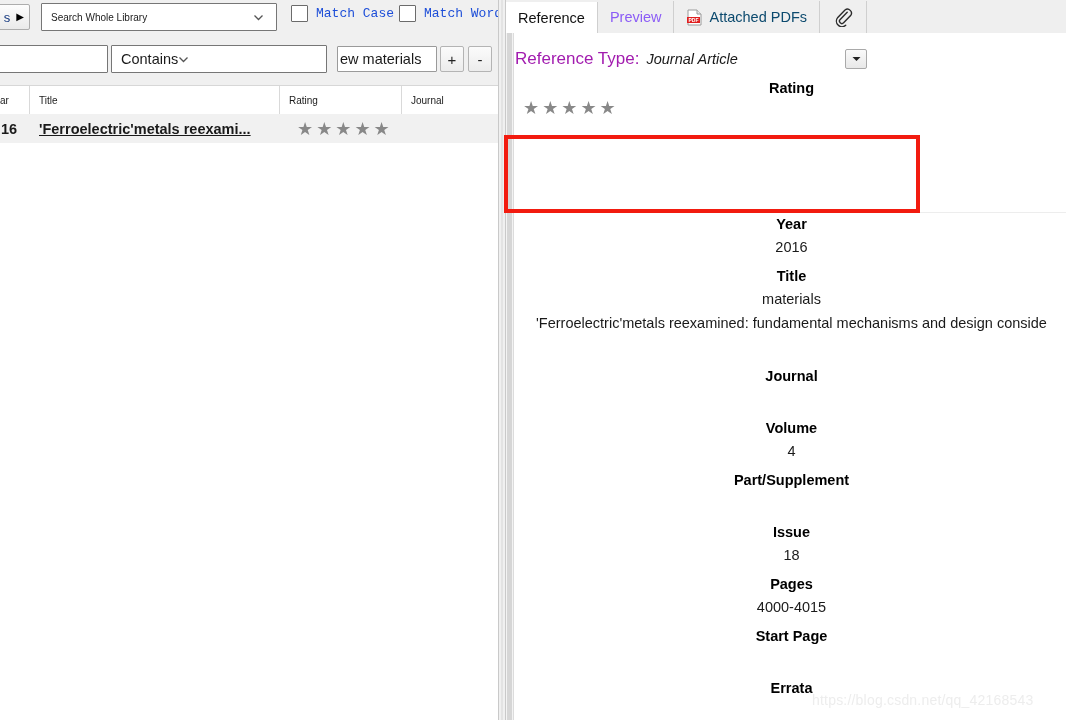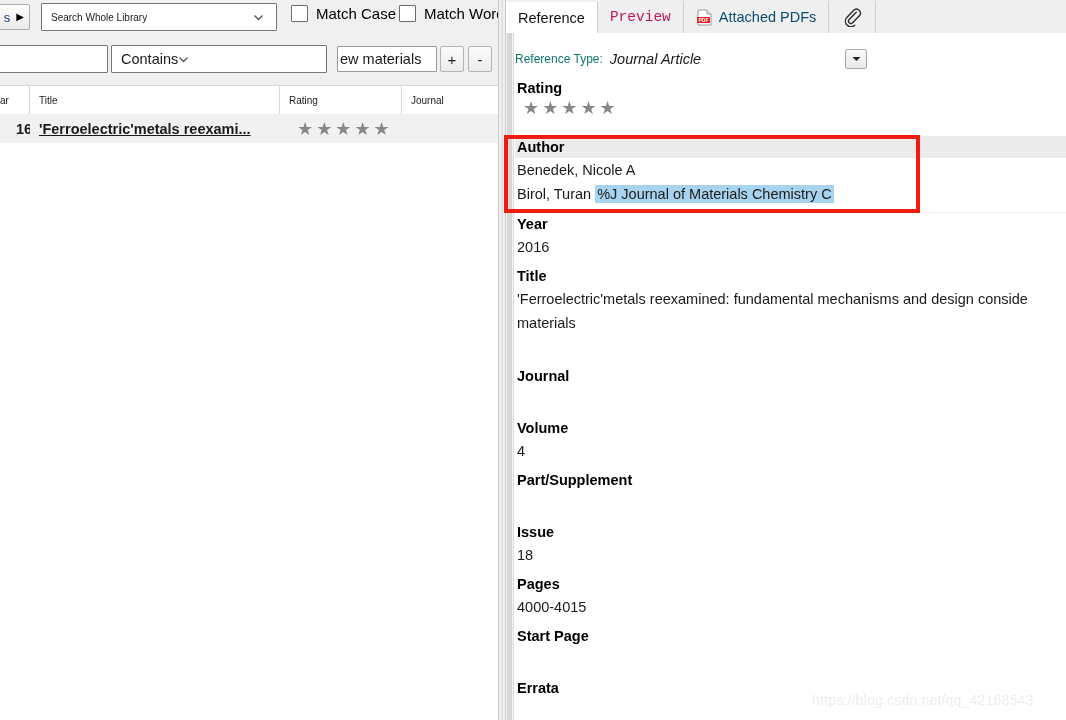--- a/index.html
+++ b/index.html
@@ -42,21 +42,21 @@
     box-sizing:border-box;
     display:flex;align-items:center;
   }
   .search-scope .label{padding-left:9px;font-size:10px;color:#1a1a1a;}
   .search-scope .chev{
     position:absolute;right:12px;top:8px;width:11px;height:11px;
   }
   .chev svg{display:block;}
   .cb-wrap{
     position:absolute;display:flex;align-items:center;gap:8px;
-    font-size:15px;color:#000000;
+    font-size:13px;color:#1d4ed8;font-family:Liberation Mono, monospace;
   }
   .cb-wrap.mc{left:291px;top:5px;}
   .cb-wrap.mw{left:399px;top:5px;}
   .cb-box{
     width:17px;height:17px;background:#fff;border:1px solid #6b6b6b;
     box-sizing:border-box;border-radius:1px;flex:none;
   }
   .cb-label{white-space:nowrap;}
 
   
@@ -114,21 +114,21 @@
     position:absolute;left:0;top:28px;width:498px;height:29px;
     background:#f1f1f1;
     border-bottom:1px solid #e0e0e0;
     display:flex;align-items:center;
     font-weight:bold;
   }
   .td{
     height:29px;display:flex;align-items:center;
     padding-left:9px;box-sizing:border-box;white-space:nowrap;overflow:hidden;
   }
-  .td.c-year{width:30px;padding-left:16px;}
+  .td.c-year{width:30px;padding-left:1px;}
   .td.c-title{width:250px;text-decoration:underline;}
   .td.c-rating{width:122px;padding-left:17px;}
   .td.c-journal{width:96px;}
   .stars{display:flex;gap:3px;color:#888888;font-size:18px;line-height:1;font-weight:normal;}
 
   .left-body{
     position:absolute;left:0;top:143px;width:498px;height:577px;background:#ffffff;
   }
 
   
@@ -136,38 +136,38 @@
     position:absolute;left:498px;top:0;width:8px;height:720px;
     background:#f0f0f0;border-left:1px solid #c9c9c9;border-right:1px solid #c9c9c9;
     box-sizing:border-box;
   }
   .splitter .grip{
     position:absolute;left:2px;top:0;width:2px;height:720px;background:#e3e3e3;
   }
 
   
   .right-pane{
-    position:absolute;left:506px;top:0;width:560px;height:720px;background:#ffffff;
+    position:absolute;left:506px;top:0;width:560px;height:720px;background:#ffffff;text-align:center;
   }
   .tabbar{
     position:absolute;left:0;top:0;width:560px;height:33px;
     background:#efefef;border-bottom:1px solid #cccccc;
     display:flex;align-items:flex-end;
   }
   .tab{
     height:32px;display:flex;align-items:center;gap:6px;
     padding:0 12px;box-sizing:border-box;font-size:14.5px;
     border-right:1px solid #cfcfcf;
     color:#1a1a1a;
   }
   .tab.active{
     background:#ffffff;color:#111;border-bottom:1px solid #ffffff;
     margin-bottom:-1px;
   }
-  .tab.disabled{color:#be185d;font-family:Liberation Mono, monospace;}
+  .tab.disabled{color:#8b5cf6;}
   .tab.icononly{padding:0 13px;}
   .pdf-ic{
     width:17px;height:17px;position:relative;flex:none;
   }
   .clip-ic{width:20px;height:20px;display:block;}
 
   .ref-body{
     position:absolute;left:0;top:33px;width:560px;height:687px;
     background:#ffffff;overflow:hidden;
   }
@@ -179,21 +179,21 @@
     position:absolute;left:1px;top:0;width:5px;height:687px;background:#d6d6d6;
   }
   .ref-content{
     position:absolute;left:9px;top:0;width:551px;height:687px;
   }
 
   .reftype-row{
     position:absolute;left:0;top:14px;width:551px;height:24px;
     display:flex;align-items:center;gap:7px;
   }
-  .reftype-row .lbl{font-size:12px;color:#0f766e;}
+  .reftype-row .lbl{font-size:17px;color:#a21caf;}
   .reftype-row .val{font-size:14.5px;color:#1a1a1a;font-style:italic;}
   .reftype-drop{
     position:absolute;left:330px;top:2px;width:22px;height:20px;
     background:linear-gradient(#fafafa,#e8e8e8);
     border:1px solid #a9a9a9;border-radius:2px;box-sizing:border-box;
     display:flex;align-items:center;justify-content:center;
   }
 
   .field{position:absolute;left:0;width:551px;}
   .field .fname{
@@ -365,38 +365,31 @@
             <span class="stars" id="ref-stars">
                 <span>★</span>
                 <span>★</span>
                 <span>★</span>
                 <span>★</span>
                 <span>★</span>
               </span>
           </div>
         </div>
 
-        <div class="field" style="top:103px;">
-          <div class="fname banded">Author</div>
-          <div class="fval">Benedek, Nicole A</div>
-          <div class="fval">
-            <span>Birol, Turan </span><span class="hl">%J Journal of Materials Chemistry C</span>
-          </div>
-        </div>
 
         <div class="field" style="top:180px;">
           <div class="fname">Year</div>
           <div class="fval">2016</div>
         </div>
         <div class="sep" style="top:179px;"></div>
 
         <div class="field" style="top:232px;">
           <div class="fname">Title</div>
+          <div class="fval">materials</div>
           <div class="fval" style="white-space:nowrap;overflow:hidden;">'Ferroelectric'metals reexamined: fundamental mechanisms and design conside</div>
-          <div class="fval">materials</div>
         </div>
 
         <div class="field" style="top:332px;">
           <div class="fname">Journal</div>
           <div class="fval empty"></div>
         </div>
 
         <div class="field" style="top:384px;">
           <div class="fname">Volume</div>
           <div class="fval">4</div>

